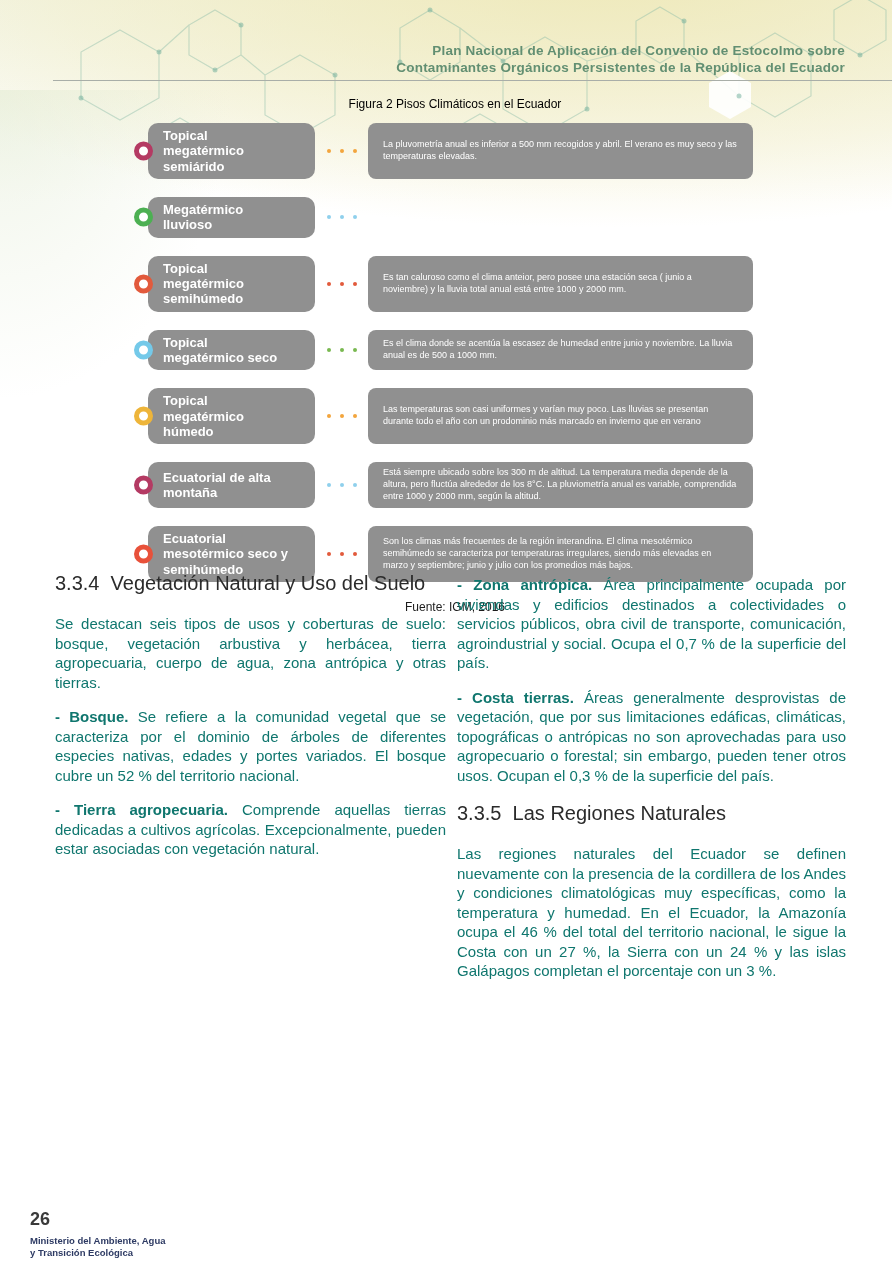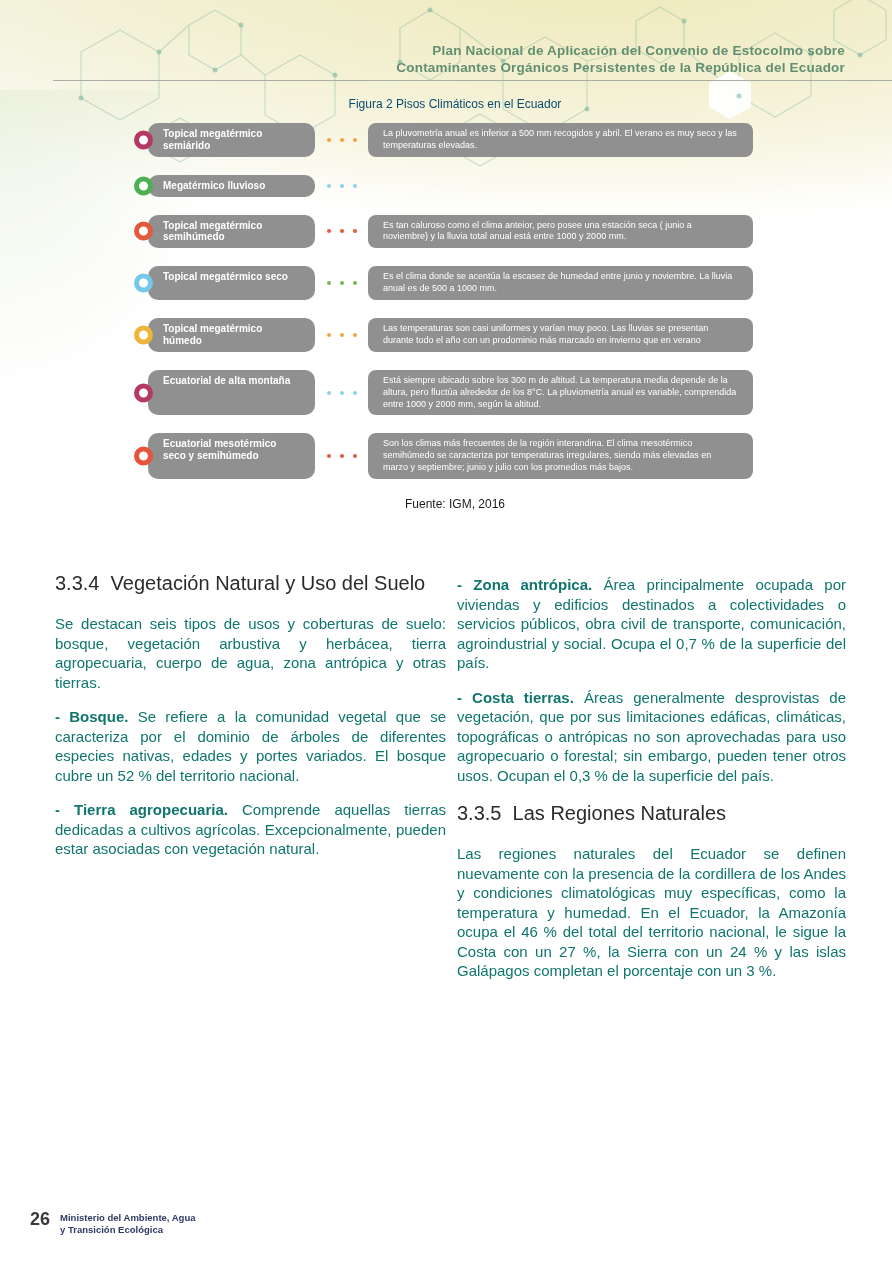--- a/index.html
+++ b/index.html
@@ -22,33 +22,33 @@
   .molecules{position:absolute;top:0;left:0;}
   
   .header{
     position:absolute;top:42px;right:47px;text-align:right;
     font-size:13.5px;font-weight:700;letter-spacing:.2px;
     color:#628f72;line-height:1.26;
   }
   .header-rule{position:absolute;top:80px;left:53px;right:0;height:1px;background:#a9aea8;}
   
   .figure{position:absolute;top:97px;left:0;width:892px;}
-  .figure-title{text-align:center;padding-left:18px;font-size:12px;color:#0c4a6e;margin-bottom:12px;}
+  .figure-title{text-align:center;padding-left:18px;font-size:12px;color:#000000;margin-bottom:12px;}
   .crow{position:relative;display:flex;align-items:stretch;margin-bottom:18px;}
   .ring{
     position:absolute;left:134px;top:50%;transform:translateY(-50%);
     width:9px;height:9px;border:5px solid #999;border-radius:50%;
     background:#ffffff;z-index:2;
   }
   .zlabel{
     margin-left:148px;width:167px;box-sizing:border-box;
     background:#909090;border-radius:10px;
-    display:flex;
+    display:flex;align-items:center;
     padding:5px 24px 5px 15px;
-    color:#ffffff;font-weight:700;font-size:10px;line-height:1.18;
+    color:#ffffff;font-weight:700;font-size:13px;line-height:1.18;
   }
   .dots{width:53px;display:flex;align-items:center;justify-content:center;gap:9px;}
   .dot{width:4px;height:4px;border-radius:50%;background:#999;display:block;}
   .zdesc{
     width:385px;box-sizing:border-box;
     background:#909090;border-radius:8px;
     display:flex;align-items:center;
     padding:5px 15px;
     color:#ffffff;font-size:9px;line-height:1.32;
   }
@@ -60,21 +60,21 @@
     font-size:20px;font-weight:400;color:#2b2b2b;
     text-align:justify;line-height:1.35;margin:0 0 17px 0;
   }
   h2.section-right{margin-top:10px;}
   .col-left p,.col-right p{
     font-size:15px;line-height:1.3;text-align:justify;
     color:#0f766e;margin:0 0 15px 0;
   }
   .term{font-weight:700;}
   
-  .footer{position:absolute;left:30px;top:1209px;display:flex;gap:10px;}
+  .footer{position:absolute;left:30px;top:1209px;display:flex;gap:2px;flex-direction:column;}
   .page-num{font-size:18px;font-weight:800;color:#3a3a3a;}
   .ministry{font-size:9.5px;font-weight:700;color:#2d3a63;line-height:1.3;padding-top:3px;}
 </style>
 </head>
 <body>
 
 <div class="page">
 
   <div class="bg-band"></div>
   <div class="bg-left-wash"></div>

